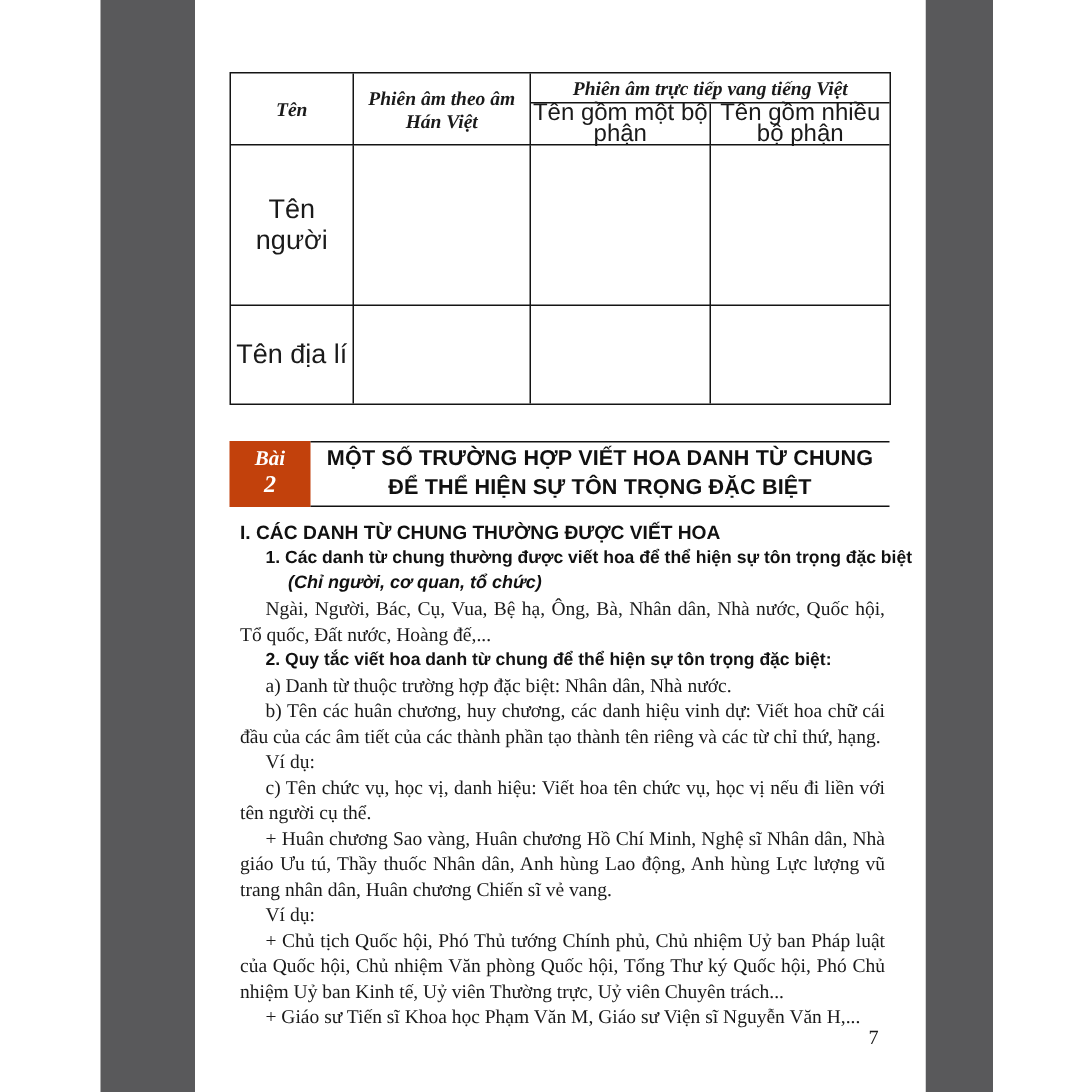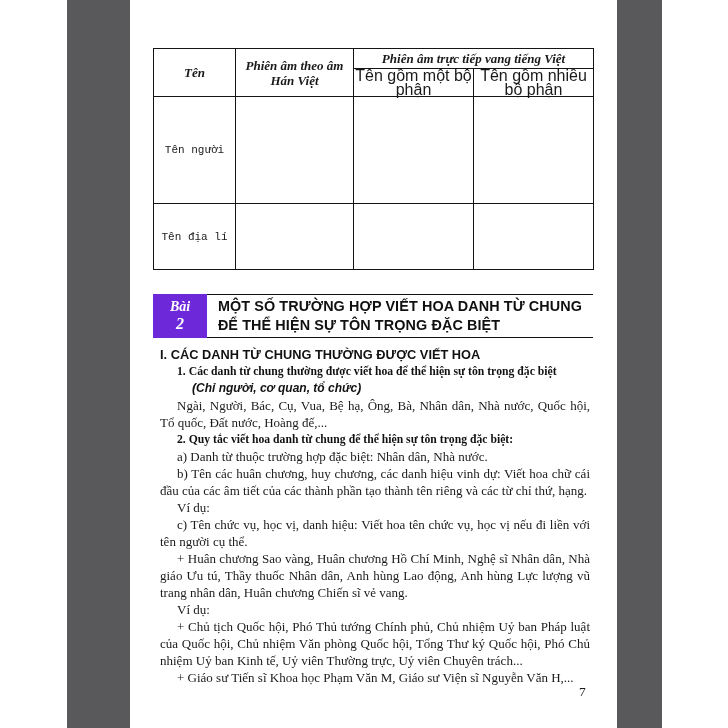--- a/index.html
+++ b/index.html
@@ -12,46 +12,46 @@
   
   .tbl{position:absolute;left:23px;top:48px;width:439px;display:grid;
        grid-template-columns:82px 118px 120px 119px;
        grid-template-rows:20px 28px 107px 65px;
        border:1.6px solid #141414;box-sizing:content-box;}
   .tbl .cell{box-sizing:border-box;display:flex;align-items:center;justify-content:center;text-align:center;}
   .bR{border-right:1.5px solid #141414;}
   .bB{border-bottom:1.5px solid #141414;}
   .hd-ser{font-family:"Liberation Serif","DejaVu Serif",serif;font-weight:bold;font-style:italic;font-size:13px;line-height:15px;white-space:pre-line;}
   .hd-sans{font-family:"Liberation Sans","DejaVu Sans",sans-serif;font-size:16px;line-height:14px;white-space:pre-line;}
-  .row-label{font-family:Liberation Mono, monospace;font-size:11px;}
+  .row-label{font-family:Liberation Sans, sans-serif;font-size:18px;}
   .c-ten{grid-column:1;grid-row:1 / span 2;}
   .c-hanviet{grid-column:2;grid-row:1 / span 2;}
   .c-tructiep{grid-column:3 / span 2;grid-row:1;}
   .c-sub1{grid-column:3;grid-row:2;}
   .c-sub2{grid-column:4;grid-row:2;}
   .dots{flex-direction:column;justify-content:flex-start;align-items:stretch;padding:0 10px;}
   .dots i{display:block;border-bottom:1.6px dotted #2a2a2a;}
   .dots-nguoi i{height:17px;}
   .dots-nguoi i:first-child{height:11px;}
   .dots-dia i{height:15px;}
   .dots-dia i:first-child{height:12px;}
 
   
   .lesson{position:absolute;left:23px;top:294px;width:440px;height:44px;display:flex;}
-  .badge{width:54px;height:44px;background:#6d28d9;color:#ffffff;display:flex;flex-direction:column;align-items:center;justify-content:center;line-height:1;}
+  .badge{width:54px;height:44px;background:#c2410c;color:#ffffff;display:flex;flex-direction:column;align-items:center;justify-content:center;line-height:1;}
   .badge .w{font-family:"Liberation Serif","DejaVu Serif",serif;font-style:italic;font-weight:bold;font-size:14px;}
   .badge .n{font-family:"Liberation Serif","DejaVu Serif",serif;font-style:italic;font-weight:bold;font-size:16px;margin-top:2px;}
-  .ltitle{flex:1;border-top:1.7px solid #111;border-bottom:1.7px solid #111;display:flex;align-items:center;justify-content:center;
+  .ltitle{flex:1;border-top:1.7px solid #111;border-bottom:1.7px solid #111;display:flex;align-items:center;justify-content:center;text-align:center;
           font-family:"Liberation Sans","DejaVu Sans",sans-serif;font-weight:bold;font-size:14.4px;line-height:19px;white-space:pre-line;color:#101010;letter-spacing:.1px;}
 
   
   .content{position:absolute;left:30px;top:346px;width:430px;font-size:13px;line-height:17px;text-align:justify;}
   .content p{margin:0;text-indent:17px;}
   .h-section{font-family:Liberation Sans, sans-serif;font-weight:bold;font-size:12.8px;line-height:17px;margin:0;color:#111;}
-  .h-item{font-family:Liberation Serif, serif;font-weight:bold;font-size:11.7px;line-height:17px;margin:0 0 0 17px;white-space:nowrap;color:#111;}
+  .h-item{font-family:Liberation Sans, sans-serif;font-weight:bold;font-size:11.7px;line-height:17px;margin:0 0 0 17px;white-space:nowrap;color:#111;}
   .h-note{font-family:"Liberation Sans","DejaVu Sans",sans-serif;font-weight:bold;font-style:italic;font-size:12px;line-height:17px;margin:0 0 0 32px;color:#111;}
   .pgnum{position:absolute;left:449px;top:684px;font-size:13.5px;font-family:"Liberation Serif","DejaVu Serif",serif;}
 </style>
 </head>
 <body>
 
 <div class="stage">
   <div class="gray-bar left"></div>
   <div class="gray-bar right"></div>
 

